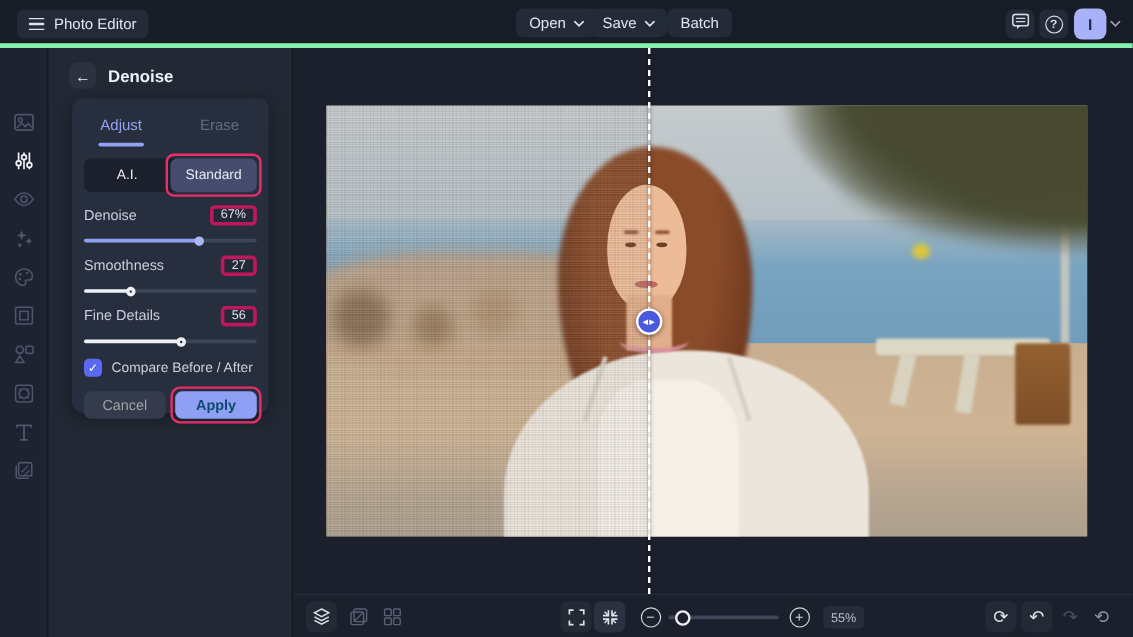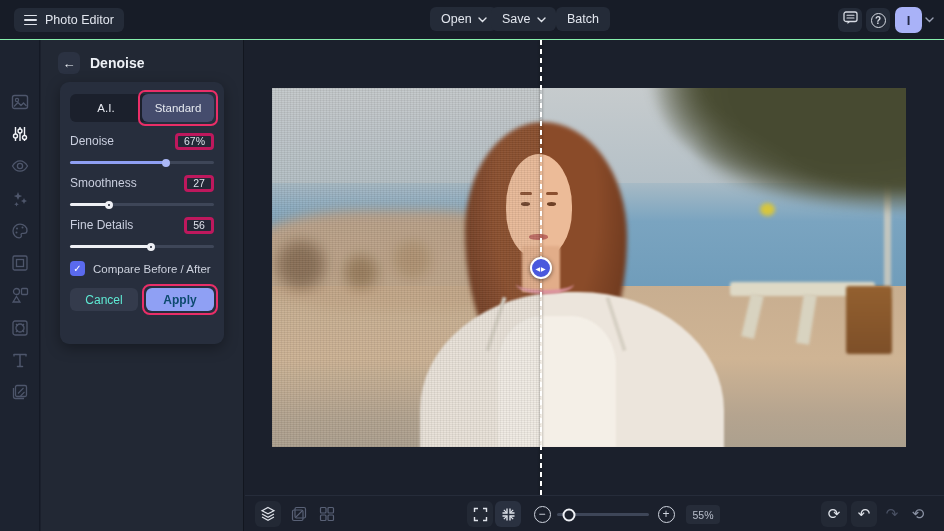--- a/index.html
+++ b/index.html
@@ -2,21 +2,21 @@
 <html><head>
 <meta charset="utf-8">
 <style>
   * { margin:0; padding:0; box-sizing:border-box; }
   html,body { width:944px; height:531px; overflow:hidden; background:#1b202c;
     font-family:"Liberation Sans", sans-serif; -webkit-font-smoothing:antialiased; }
   .app { position:relative; width:944px; height:531px; background:#1b202c; }
 
   
   .topbar { position:absolute; left:0; top:0; width:944px; height:40px; background:#171c27;
-    border-bottom:1px solid #86efac; z-index:30; }
+    border-bottom:4px solid #86efac; z-index:30; }
   .chip { background:#242b38; border-radius:6px; display:flex; align-items:center; justify-content:center;
     color:#e2e6ee; cursor:pointer; }
   .app-chip { position:absolute; left:14px; top:8px; height:24px; padding:0 10px; gap:8px; font-size:12.5px; }
   .burger { display:flex; flex-direction:column; gap:3px; }
   .burger i { display:block; width:13px; height:1.6px; background:#dfe3ea; border-radius:1px; }
   .tb-btn { position:absolute; top:7px; height:24px; padding:12px 11px; font-size:12.5px; gap:6px; }
   .chev { width:8px; height:5px; display:inline-block; }
   .chev svg { display:block; }
   .tb-icon { position:absolute; top:8px; width:24px; height:24px; }
   .help-circle { width:15px; height:15px; border:1.4px solid #d6dae2; border-radius:50%;
@@ -64,21 +64,21 @@
     transform:translate(-50%,-50%); cursor:grab; }
   .thumb.accent-ring { border:4px solid #aab7f6; }
   .thumb.white-ring { border:3px solid #eef0f5; }
   .check-row { display:flex; align-items:center; gap:8px; margin:13px 10px 0 10px; cursor:pointer; }
   .checkbox { width:15px; height:15px; border-radius:4px; background:#5a6aee; color:#fff; font-size:10px;
     display:flex; align-items:center; justify-content:center; }
   .check-label { font-size:11.5px; color:#ccd1dd; }
   .btn-row { display:flex; gap:8px; margin:12px 10px 0 10px; }
   .btn { flex:1; height:23px; border-radius:6px; font-size:12px; display:flex; align-items:center;
     justify-content:center; cursor:pointer; position:relative; }
-  .btn.cancel { background:#343b4c; color:#5eead4; }
+  .btn.cancel { background:#343b4c; color:#a3a3a3; }
   .btn.apply { background:#8fa0f4; color:#0c4a6e; font-weight:bold; }
   .apply-wrap { flex:1; position:relative; display:flex; }
   .apply-highlight { position:absolute; left:-4px; top:-4px; right:-4px; bottom:-4px;
     border:2px solid #ea2e68; border-radius:8px; pointer-events:none; }
 
   
   .canvas { position:absolute; left:245px; top:40px; width:699px; height:455px; background:#1b202c; overflow:hidden; }
   .photo { position:absolute; left:27px; top:48px; width:634px; height:359px; overflow:hidden; background:#c2b49c; }
   .layer { position:absolute; }
   .sky { left:0; top:0; width:100%; height:100px; background:linear-gradient(#c6cbcd,#b4c0c7); }
@@ -279,20 +279,24 @@
       </span>
   </div>
 
   <div class="tool-area">
     <div class="chip back-btn">
         <span>←</span>
       </div>
     <div class="panel-title">Denoise</div>
 
     <div class="card">
+      <div class="tabs">
+        <div class="tab active">Adjust</div>
+        <div class="tab">Erase</div>
+      </div>
 
       <div class="segment-row">
         <div class="seg">A.I.</div>
         <div class="seg selected">Standard</div>
         <div class="seg-highlight"></div>
       </div>
 
       <div class="sgroup">
         <div class="srow">
           <span class="slabel">Denoise</span>

